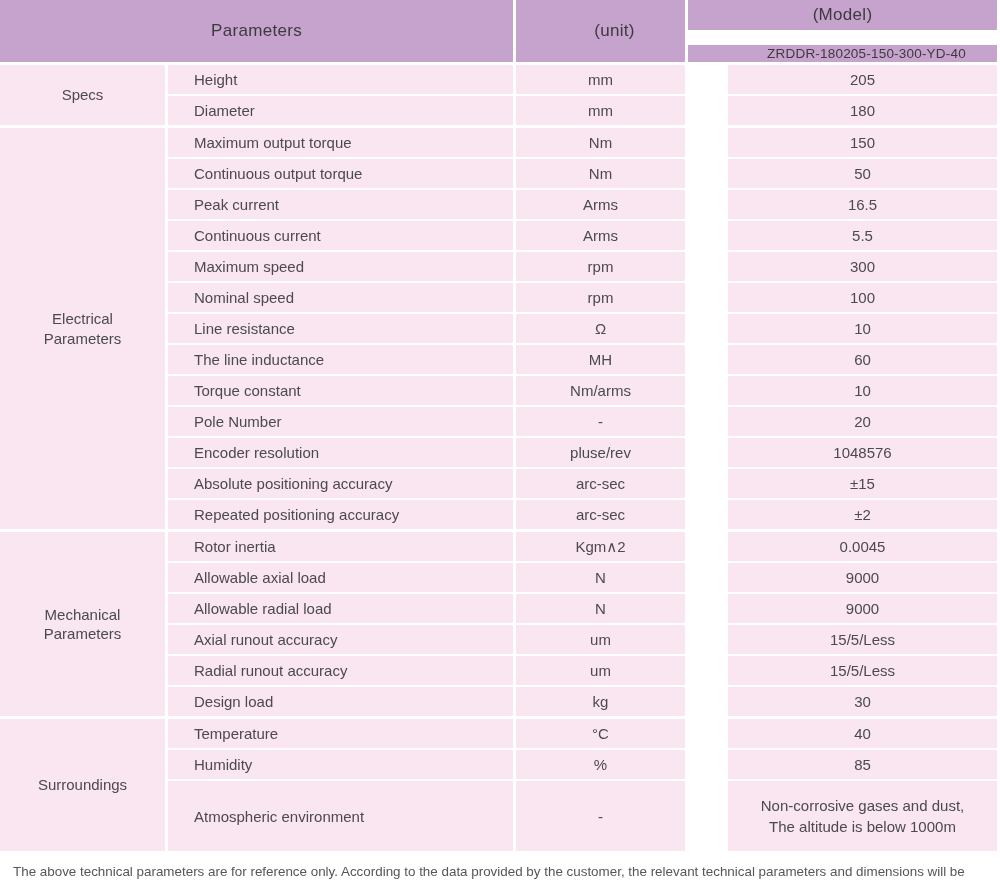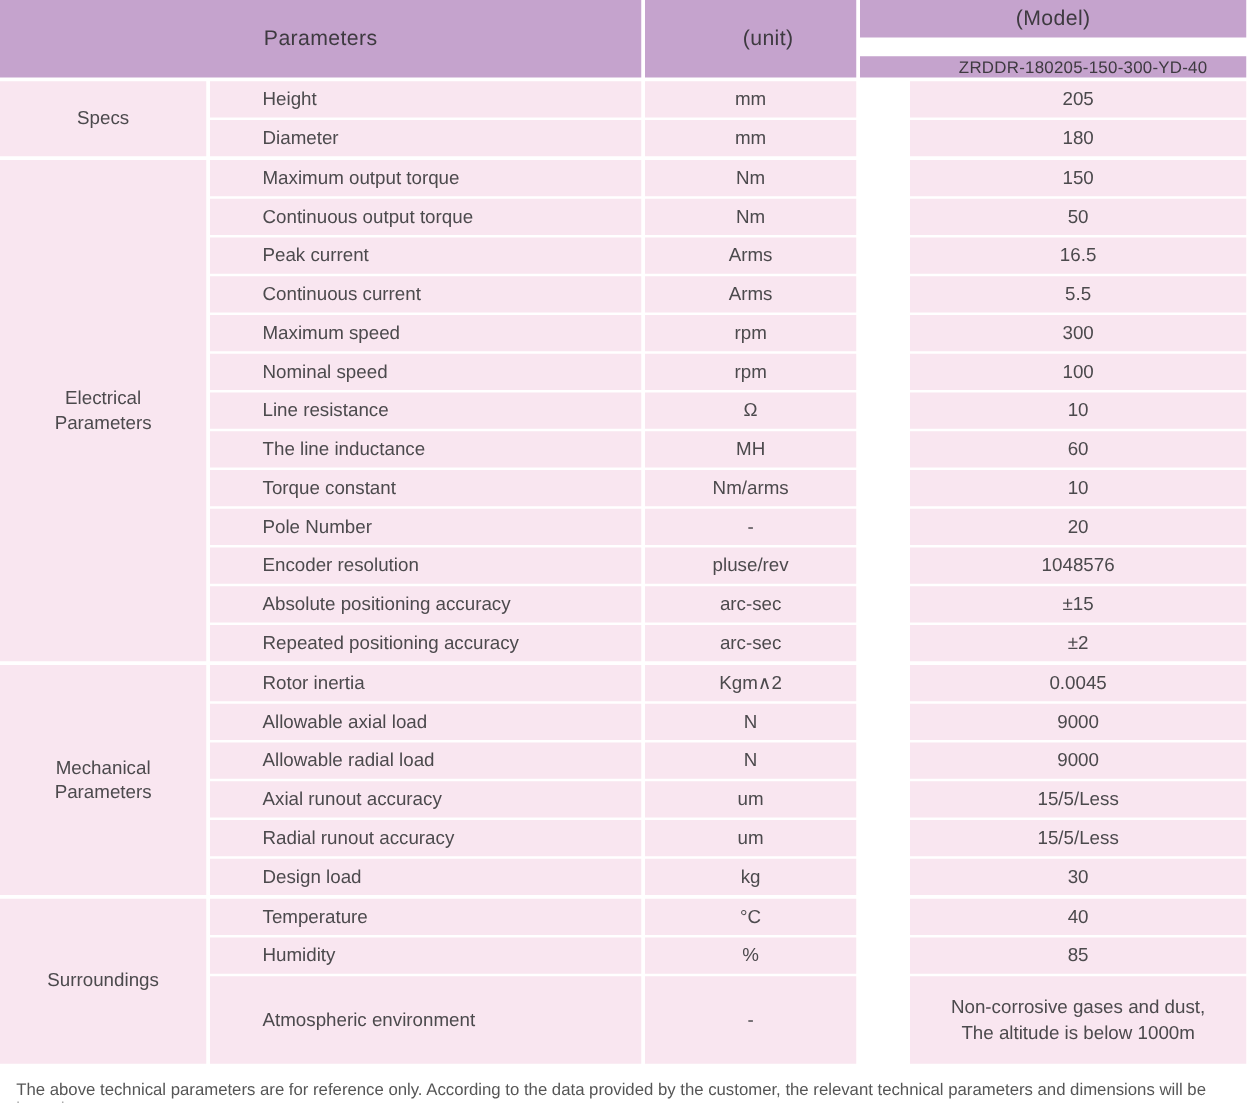--- a/index.html
+++ b/index.html
@@ -36,21 +36,21 @@
     display:flex;align-items:center;justify-content:center;
     text-align:center;white-space:pre-line;font-size:15px;line-height:1.3;
   }
   .rows{flex:1;display:flex;flex-direction:column;gap:2px;}
   .row{display:flex;gap:3px;height:29px;}
   .row.tall{height:70px;border-radius:15px;}
   .cell{
     background:var(--pink);display:flex;align-items:center;
     font-size:15px;line-height:1.4;
   }
-  .c-param{width:345px;padding-left:42px;}
+  .c-param{width:345px;padding-left:26px;}
   .c-unit{width:169px;justify-content:center;}
   .c-value{flex:1;justify-content:center;text-align:center;white-space:pre-line;margin-left:40px;}
   
   .footer{
     width:1000px;padding:10px 0 0 13px;
     font-size:13.4px;color:var(--foottext);letter-spacing:0;
   }
 </style>
 </head>
 <body>

